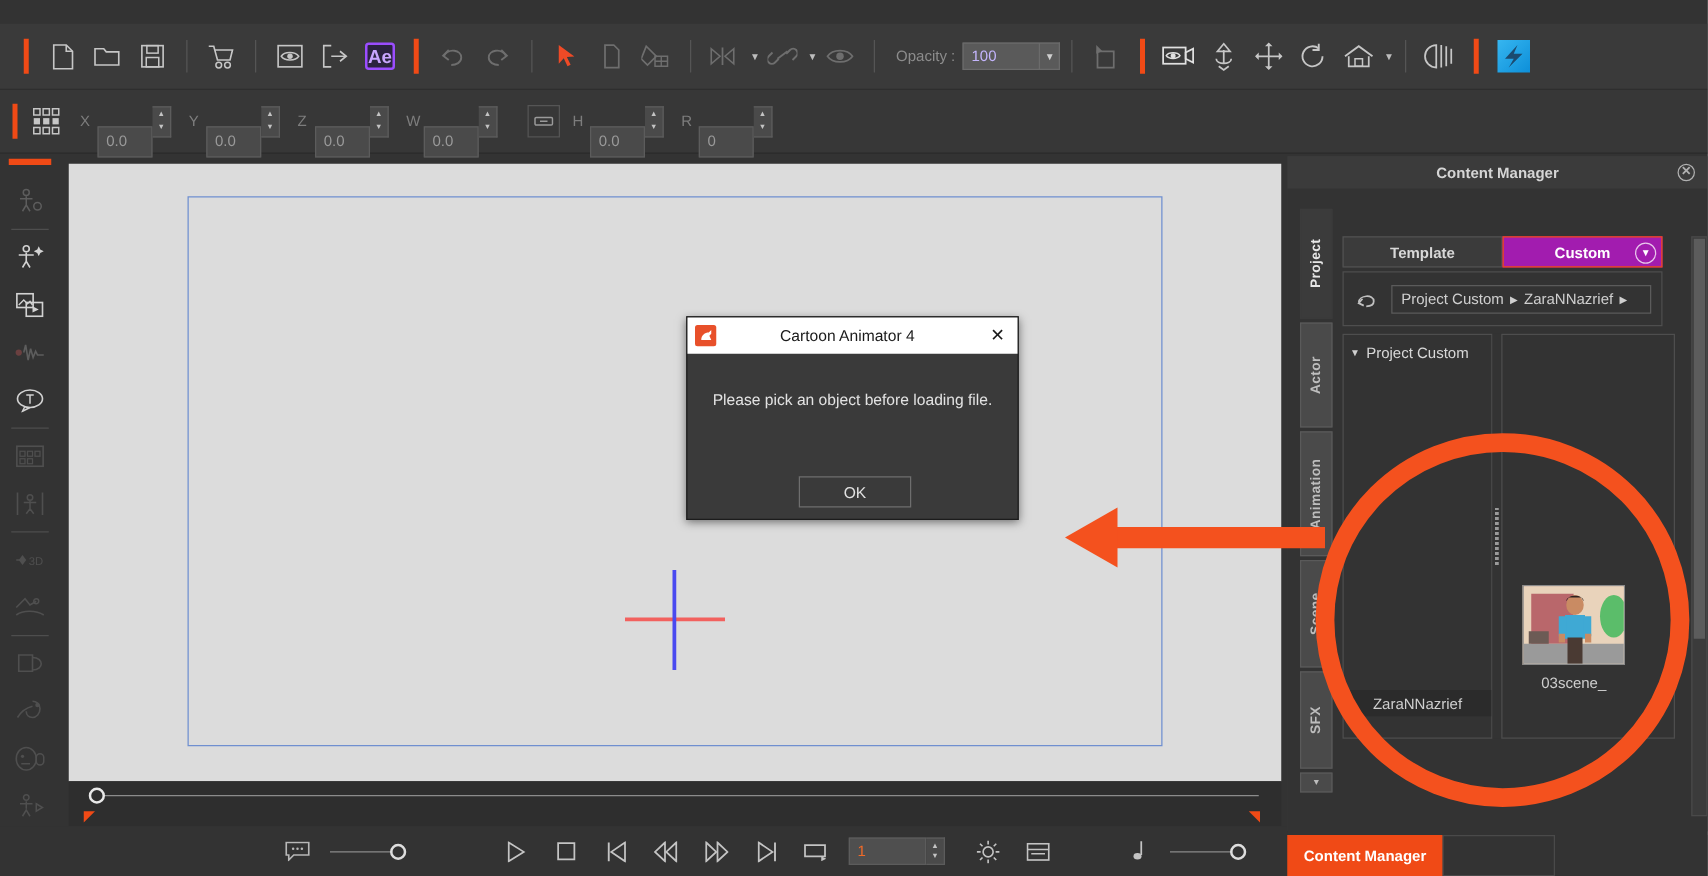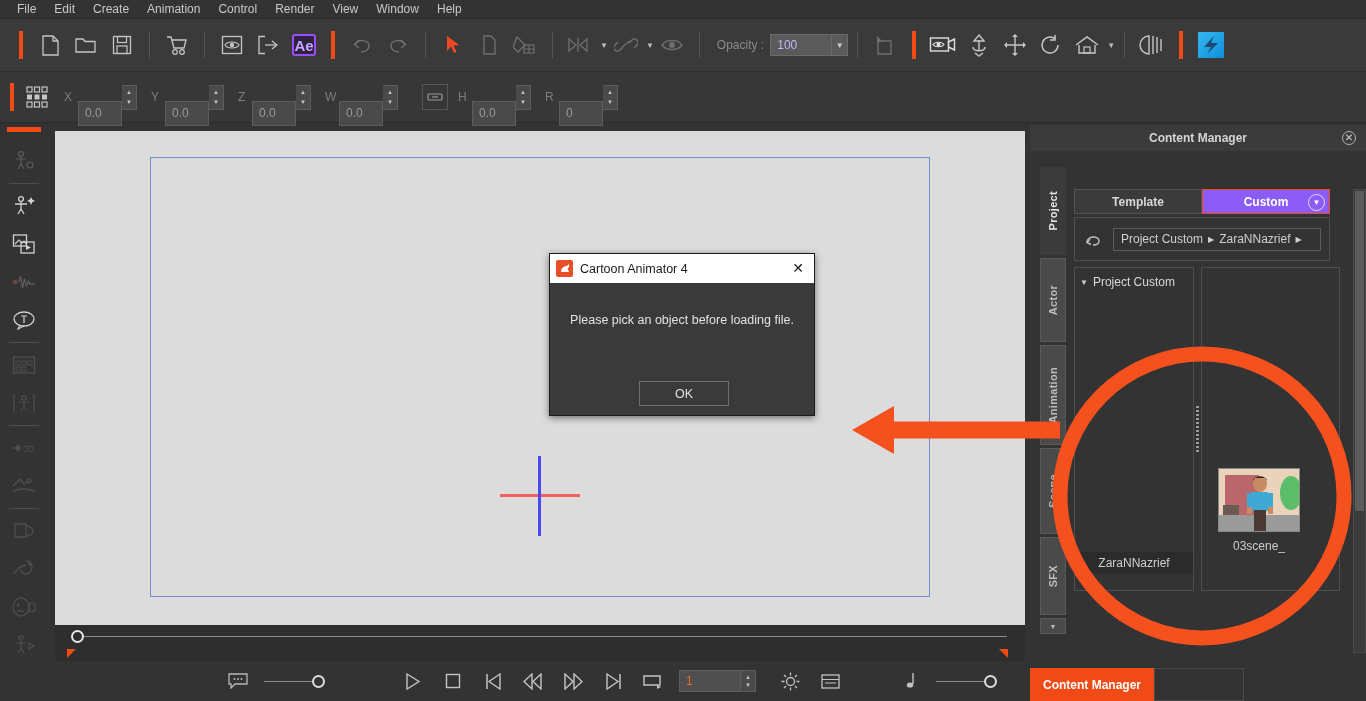--- a/index.html
+++ b/index.html
@@ -208,21 +208,21 @@
   }
   .cm-right {
     position: absolute; left: 44px; top: 38px; width: 288px; height: 470px;
   }
   .ttabs { display: flex; width: 256px; height: 25px; }
   .ttab {
     flex: 1; display: flex; align-items: center; justify-content: center;
     color: #d8d8d8; font-size: 12px; font-weight: bold;
     background: #3b3b3b; border: 1px solid #525252;
   }
-  .ttab.active { background: #8b5cf6; border-color: #f04a16; color: #ffffff; }
+  .ttab.active { background: #a21caf; border-color: #f04a16; color: #ffffff; }
   .ttab-chevron {
     position: absolute; right: 4px; top: 4px; width: 17px; height: 17px;
     border: 1px solid rgba(255,255,255,.75); border-radius: 50%;
     display: flex; align-items: center; justify-content: center;
     color: #fff; font-size: 8px;
   }
   .crumbbar {
     position: absolute; left: 0; top: 28px; width: 256px; height: 44px;
     border: 1px solid #4e4e4e; display: flex; align-items: center;
   }
@@ -299,21 +299,21 @@
   .dock-tab.active { background: #f04a16; color: #ffffff; border-color: #f04a16; }
 
   
   .modal {
     position: absolute; left: 549px; top: 253px; width: 266px; height: 163px;
     background: #3a3a3a; border: 1px solid #1c1c1c;
     box-shadow: 0 2px 7px rgba(0,0,0,.5);
   }
   .modal-title {
     height: 29px; background: #ffffff; display: flex; align-items: center;
-    padding: 0 6px; position: relative;
+    padding: 0 6px; position: relative; gap: 44px;
   }
   .modal-ico {
     width: 17px; height: 17px; background: #e8502a; border-radius: 2px;
     display: flex; align-items: center; justify-content: center; margin-right: 7px;
   }
   .modal-title-text { color: #1a1a1a; font-size: 12.5px; }
   .modal-x {
     position: absolute; right: 8px; top: 6px; width: 16px; height: 16px;
     display: flex; align-items: center; justify-content: center;
     color: #1a1a1a; font-size: 14px; line-height: 1;
@@ -328,31 +328,20 @@
   }
 
   
   .anno { position: absolute; left: 0; top: 0; width: 1366px; height: 701px; pointer-events: none; }
 </style>
 </head>
 <body>
 
 <div id="app">
 
-  <div class="menubar">
-    <div class="menu-item">File</div>
-    <div class="menu-item">Edit</div>
-    <div class="menu-item">Create</div>
-    <div class="menu-item">Animation</div>
-    <div class="menu-item">Control</div>
-    <div class="menu-item">Render</div>
-    <div class="menu-item">View</div>
-    <div class="menu-item">Window</div>
-    <div class="menu-item">Help</div>
-  </div>
 
   <div class="toolbar">
     <div class="tb-accent"></div>
 
     <div class="tb-btn">
       <svg width="19" height="21" viewBox="0 0 19 21">
           <path d="M2 1h10l5 5v14H2z" fill="none" stroke="#c6c6c6" stroke-width="1.3"></path>
           <path d="M12 1v5h5" fill="none" stroke="#c6c6c6" stroke-width="1.3"></path>
         </svg>
     </div>

